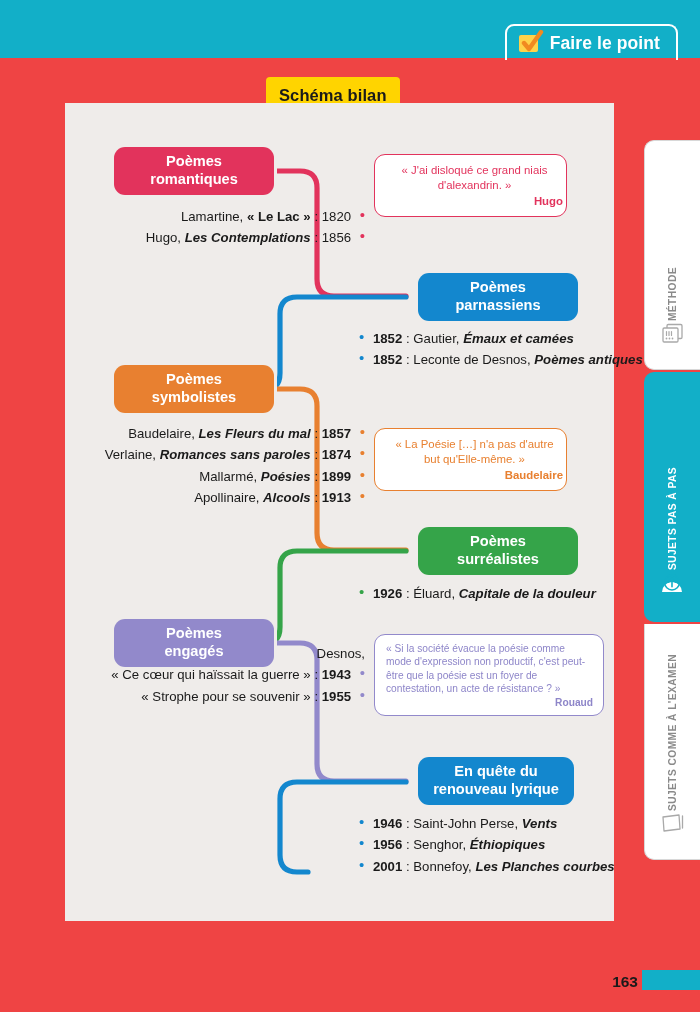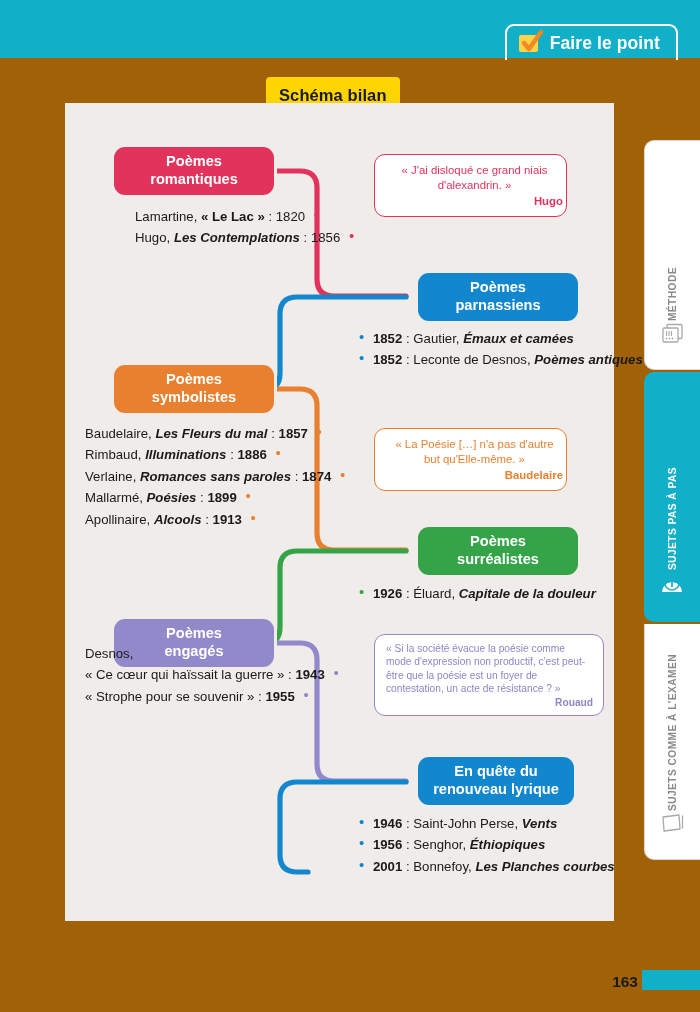--- a/index.html
+++ b/index.html
@@ -2,21 +2,21 @@
 <html><head>
 <meta charset="utf-8">
 <style>
   * { box-sizing: border-box; margin: 0; padding: 0; }
   html, body {
     width: 700px; height: 1012px;
     background: #ffffff;
     font-family: "Liberation Sans", sans-serif;
     overflow: hidden;
   }
-  #page { position: relative; width: 700px; height: 1012px; background: #a16207; }
+  #page { position: relative; width: 700px; height: 1012px; background: #ef4444; }
 
   
   .topbar {
     position: absolute; left: 0; top: 0; width: 700px; height: 58px;
     background: #12AFC8;
   }
   .faire-le-point {
     position: absolute; right: 22px; top: 24px;
     height: 36px; min-width: 168px;
     border: 2px solid #ffffff; border-radius: 9px 9px 0 0;
@@ -83,21 +83,21 @@
                    font-size: 10.2px; line-height: 1.3; text-align: left; padding: 7px 10px 6px 11px; }
 
   
   .works { position: absolute; font-size: 13.2px; color: #1a1a1a; line-height: 1.62; }
   .works .row { white-space: nowrap; }
   .works b { font-weight: 700; }
   .works i { font-style: italic; font-weight: 700; }
   .works .dot { font-size: 15px; line-height: 1; vertical-align: 1px; }
 
   
-  .works.right { }
+  .works.right { text-align: right; }
   .works.right .dot { margin-left: 5px; }
   
   .works.left { text-align: left; }
   .works.left .dot { margin-right: 5px; }
 
   .works.w-rom { left: 70px; top: 103px; width: 230px; }
   .works.w-par { left: 294px; top: 225px; width: 260px; }
   .works.w-sym { left: 20px;  top: 320px; width: 280px; }
   .works.w-sur { left: 294px; top: 480px; width: 260px; }
   .works.w-eng { left: 20px;  top: 540px; width: 280px; }
@@ -242,27 +242,20 @@
         <span>symbolistes</span>
       </span>
     </div>
 
     <div class="works right w-sym">
       <div class="row">
         <span>Baudelaire,</span>
         <i>Les Fleurs du mal</i>
         <span>:</span>
         <b>1857</b>
-        <span class="dot d-sym">•</span>
-      </div>
-      <div class="row">
-        <span>Rimbaud,</span>
-        <i>Illuminations</i>
-        <span>:</span>
-        <b>1886</b>
         <span class="dot d-sym">•</span>
       </div>
       <div class="row">
         <span>Verlaine,</span>
         <i>Romances sans paroles</i>
         <span>:</span>
         <b>1874</b>
         <span class="dot d-sym">•</span>
       </div>
       <div class="row">

